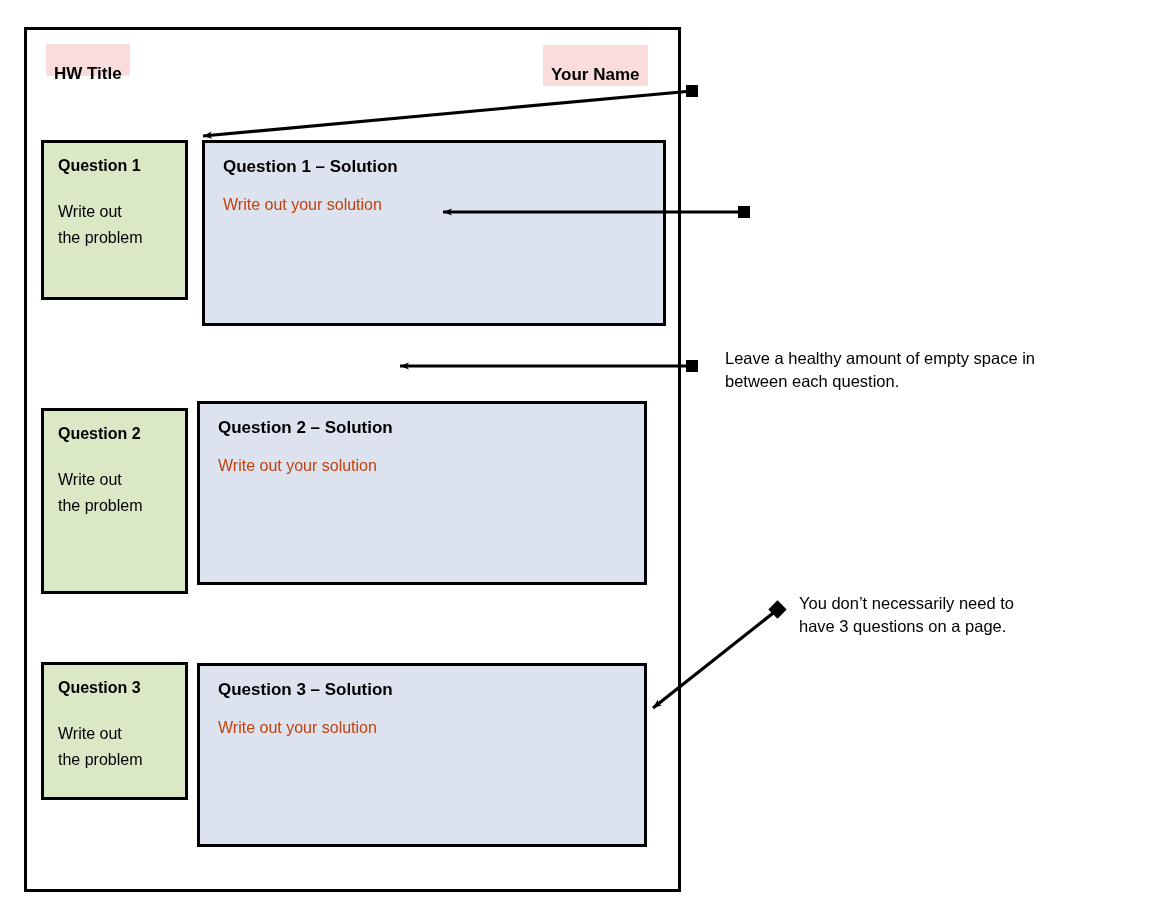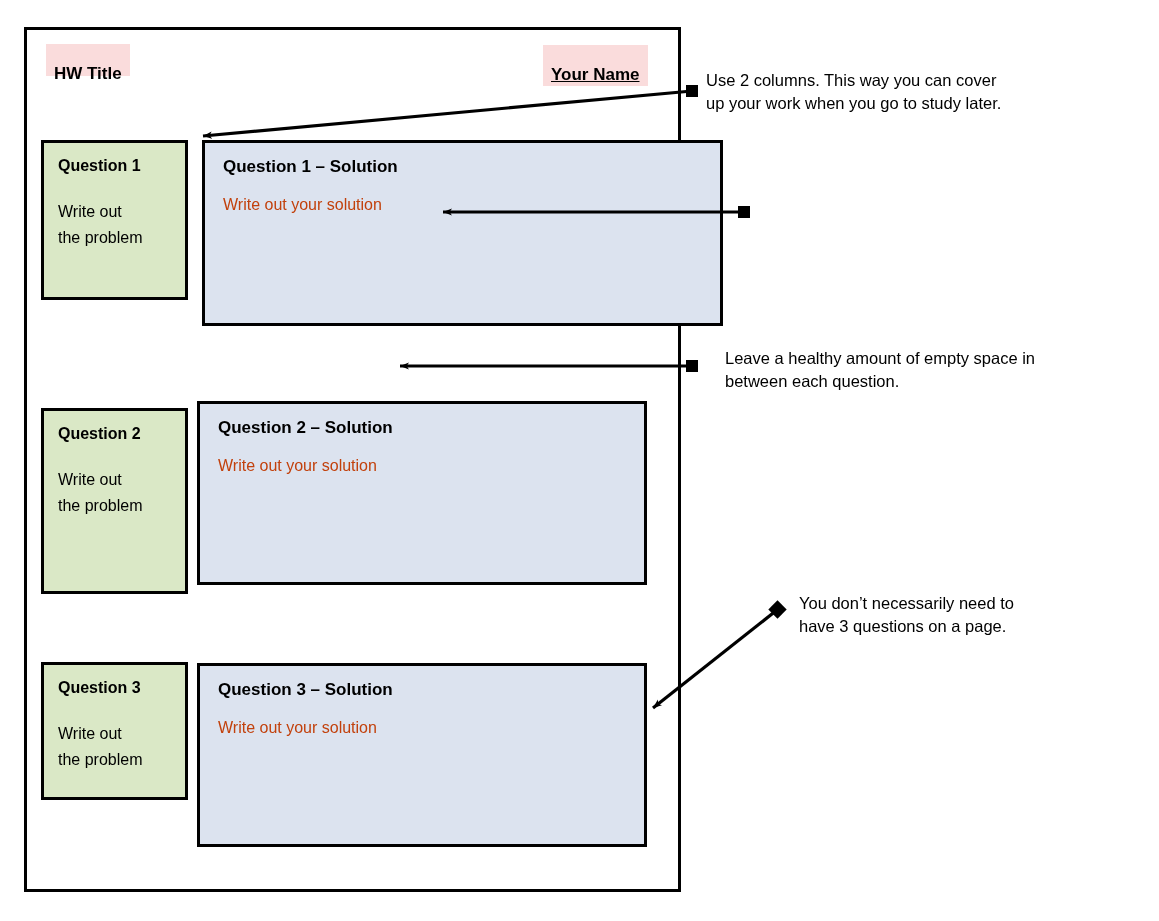--- a/index.html
+++ b/index.html
@@ -37,21 +37,21 @@
     background: #fadcdc;
     color: #000000;
     font-weight: bold;
     font-size: 17px;
     line-height: 28px;
     padding: 16px 8px;
     white-space: nowrap;
     box-sizing: border-box;
   }
   #hw-title-label { left: 46px; top: 44px; height: 29px; }
-  #your-name-label { left: 543px; top: 45px; height: 41px; text-decoration: underline; }
+  #your-name-label { left: 543px; top: 45px; height: 41px; }
 
   
   .q-block { position: absolute; left: 0; top: 0; }
 
   .prompt-box {
     position: absolute;
     box-sizing: border-box;
     background: #dae8c6;
     border: 3px solid #000000;
     width: 147px;
@@ -128,21 +128,21 @@
   <div class="hdr-label" id="hw-title-label">HW Title</div>
 
   <div class="hdr-label" id="your-name-label">Your Name</div>
 
   <div class="q-block">
     <div class="prompt-box" style="left:41px; top:140px; height:160px;">
       <div class="prompt-title">Question 1</div>
       <div class="prompt-body">Write out
 the problem</div>
     </div>
-    <div class="solution-box" style="left:202px; top:140px; width:521px; height:186px;">
+    <div class="solution-box" style="left:202px; top:140px; width:464px; height:186px;">
       <div class="solution-title">Question 1 – Solution</div>
       <div class="solution-body">Write out your solution</div>
     </div>
   </div>
 
   <div class="q-block">
     <div class="prompt-box" style="left:41px; top:400px; height:186px;margin-top:8px;">
       <div class="prompt-title">Question 2</div>
       <div class="prompt-body">Write out
 the problem</div>
@@ -186,22 +186,20 @@
       <line x1="691" y1="366" x2="400" y2="366" stroke="#000000" stroke-width="3.2" marker-end="url(#arrowhead)"></line>
       <rect x="686" y="360" width="12" height="12" fill="#000000"></rect>
     </g>
 
     <g>
       <line x1="777" y1="610" x2="653" y2="708" stroke="#000000" stroke-width="3.2" marker-end="url(#arrowhead)"></line>
       <rect x="771" y="603" width="13" height="13" fill="#000000" transform="rotate(45 777.5 609.5)"></rect>
     </g>
   </svg>
 
-  <div class="annotation" style="left:706px; top:69px;">Use 2 columns. This way you can cover
-up your work when you go to study later.</div>
 
 
   <div class="annotation" style="left:725px; top:347px;">Leave a healthy amount of empty space in
 between each question.</div>
 
   <div class="annotation" style="left:799px; top:592px;">You don’t necessarily need to
 have 3 questions on a page.</div>
 
 </div>
 

